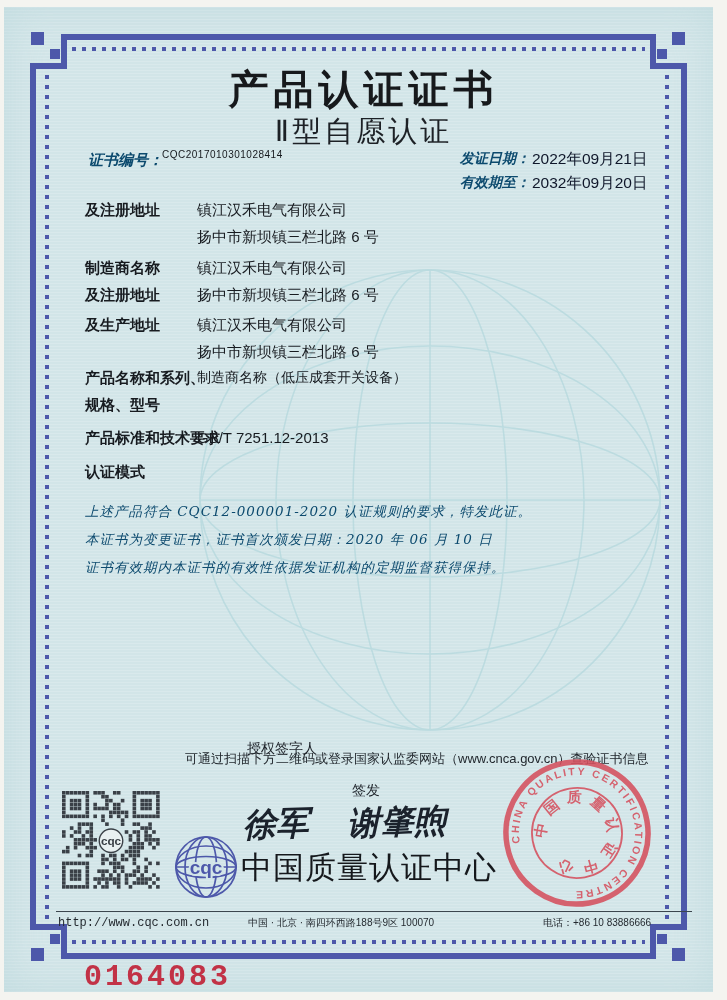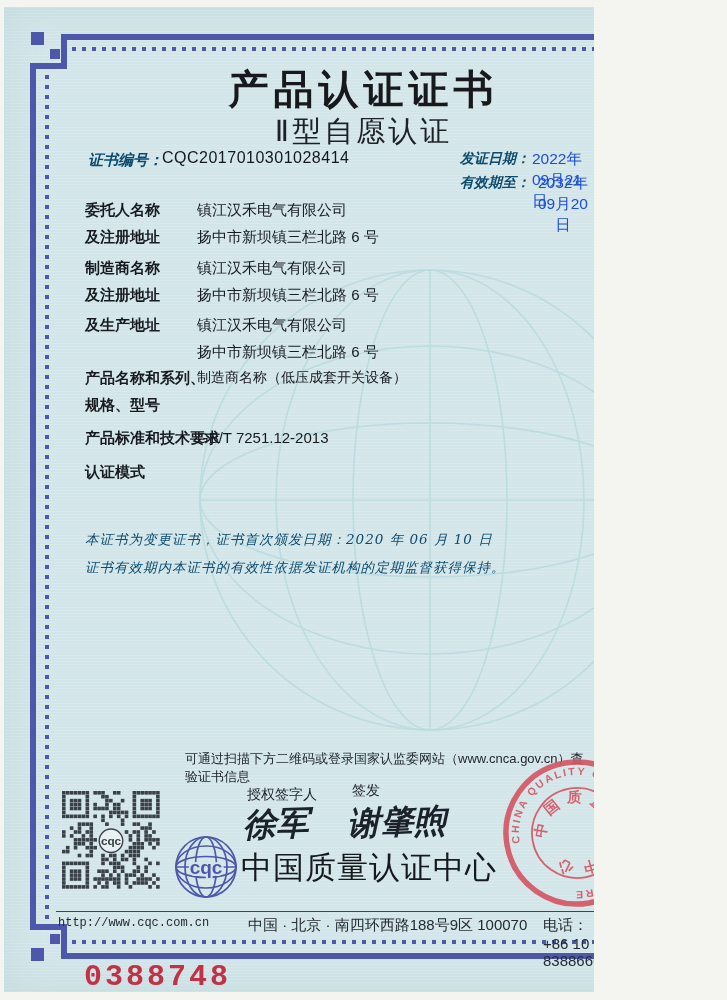--- a/index.html
+++ b/index.html
@@ -1,52 +1,52 @@
 <!DOCTYPE html>
 <html><head>
 <meta charset="utf-8">
 <style>
   html,body{margin:0;padding:0;}
   body{width:727px;height:1000px;background:#f4f4f0;font-family:"Liberation Sans",sans-serif;}
-  #page{position:relative;width:594px;height:1000px;overflow:hidden;}
+  #page{position:relative;width:727px;height:1000px;overflow:hidden;}
   .paper{
     position:absolute;left:4px;top:7px;width:709px;height:985px;
     background:
       repeating-linear-gradient(0deg, rgba(255,255,255,.16) 0 1px, rgba(0,0,0,0) 1px 3px),
       #d2e5e8;
     box-shadow:inset 0 0 40px rgba(160,200,205,.35);
   }
   svg.deco{position:absolute;left:0;top:0;pointer-events:none;}
   .abs{position:absolute;}
   .title{left:0;top:62px;width:727px;text-align:center;font-size:40px;font-weight:bold;color:#17191c;letter-spacing:5px;}
   .subtitle{left:0;top:112px;width:727px;text-align:center;font-size:29px;color:#1d2126;letter-spacing:3px;font-family:"Liberation Serif",serif;}
   .kai{font-family:"DejaVu Serif",serif;font-style:italic;color:#0c4a6e;}
   .certno-label{left:88px;top:151px;font-size:15px;font-weight:bold;}
-  .certno-value{left:162px;top:149px;font-size:16px;color:#14181d;letter-spacing:.5px;}
+  .certno-value{left:162px;top:149px;font-size:10px;color:#14181d;letter-spacing:.5px;}
   .date-label{font-size:14px;font-weight:bold;}
-  .date-value{font-size:15.5px;color:#1d4ed8;}
+  .date-value{font-size:15.5px;color:#0f172a;}
   .issue-label{left:460px;top:150px;} .issue-value{left:532px;top:149px;}
   .expiry-label{left:460px;top:174px;text-align:right;} .expiry-value{left:532px;top:173px;text-align:center;}
   .irow{position:absolute;left:85px;display:flex;line-height:27px;font-size:15px;color:#171b20;}
   .irow .lbl{width:112px;font-weight:bold;white-space:nowrap;}
   .irow .val{padding-left:0;white-space:nowrap;}
   .irow .l2{display:block;}
   .r1{top:196px}.r2{top:254px}.r3{top:311px}.r4{top:364px}.r5{top:424px}.r6{top:458px}
   .r4 .val .l2{font-size:14px;}
   .r6 .val{font-size:14px;}
   .stmt{left:85px;font-size:13.5px;letter-spacing:1px;}
   .s1{top:503px}.s2{top:531px}.s3{top:559px}
   .verify-note{left:185px;top:750px;font-size:13px;color:#22282e;}
   .sign-label{font-size:14px;color:#1c2128;}
-  .auth-label{left:247px;top:786px;} .issuer-label{left:352px;top:782px;}
+  .auth-label{left:247px;top:740px;} .issuer-label{left:352px;top:782px;}
   .signature{font-family:"DejaVu Serif",serif;font-style:italic;font-weight:bold;color:#1b222c;font-size:33px;transform:rotate(-2deg);}
   .sig1{left:243px;top:802px;} .sig2{left:347px;top:800px;}
   .org-name{left:241px;top:847px;font-size:31px;color:#15181c;letter-spacing:1px;font-weight:500;}
   .footer-rule{left:56px;top:911px;width:636px;border-top:1.5px solid #3c464e;}
-  .footer-text{top:916px;font-size:15px;color:#242a30;}
+  .footer-text{top:916px;font-size:10px;color:#242a30;}
   .f-web{left:58px;font-family:"Liberation Mono",monospace;font-size:12px;}
   .f-addr{left:248px;}
   .f-phone{left:527px;margin-left:16px;}
   .serial{top:962px;color:#c03a4a;}
   .serial-prefix{left:36px;top:1000px;font-size:17px;font-family:"Liberation Serif",serif;color:#0f766e;}
   .serial-number{left:84px;top:960px;font-size:30px;font-weight:bold;font-family:"Liberation Mono",monospace;letter-spacing:3px;color:#c23246;}
 </style>
 </head>
 <body>
 
@@ -92,21 +92,20 @@
 
   <div class="abs kai certno-label">证书编号：</div>
   <div class="abs certno-value">CQC2017010301028414</div>
   <div class="abs kai date-label issue-label">发证日期：</div>
   <div class="abs date-value issue-value">2022年09月21日</div>
   <div class="abs kai date-label expiry-label">有效期至：</div>
   <div class="abs date-value expiry-value">2032年09月20日</div>
 
   <div class="irow r1">
     <div class="lbl">
-        <span class="l2">委托人名称</span>
         <span class="l2">及注册地址</span>
       </div>
     <div class="val">
         <span class="l2">镇江汉禾电气有限公司</span>
         <span class="l2">扬中市新坝镇三栏北路 6 号</span>
       </div>
   </div>
   <div class="irow r2">
     <div class="lbl">
         <span class="l2">制造商名称</span>
@@ -142,20 +141,21 @@
     <div class="val">
         <span class="l2">GB/T 7251.12-2013</span>
       </div>
   </div>
   <div class="irow r6">
     <div class="lbl">
         <span class="l2">认证模式</span>
       </div>
   </div>
 
+  <div class="abs kai stmt s1">上述产品符合 CQC12-000001-2020 认证规则的要求，特发此证。</div>
   <div class="abs kai stmt s2">本证书为变更证书，证书首次颁发日期：2020 年 06 月 10 日</div>
   <div class="abs verify-note">可通过扫描下方二维码或登录国家认监委网站（www.cnca.gov.cn）查验证书信息</div>
 
   <div class="abs kai stmt s3">证书有效期内本证书的有效性依据发证机构的定期监督获得保持。</div>
 
   <svg class="abs" style="left:62px;top:791px;" width="98" height="98" viewBox="0 0 25 25">
     <rect x="0" y="0" width="25" height="25" fill="none"></rect>
     <g id="qr-modules" fill="#3a4047">
         <rect x="0" y="0" width="0.92" height="0.92"></rect>
         <rect x="1" y="0" width="0.92" height="0.92"></rect>
@@ -473,15 +473,15 @@
       <textPath href="#cnCircle">中国质量认证中心</textPath>
     </text>
   </svg>
 
   <div class="abs footer-rule"></div>
   <div class="abs footer-text f-web">http://www.cqc.com.cn</div>
   <div class="abs footer-text f-addr">中国 · 北京 · 南四环西路188号9区  100070</div>
   <div class="abs footer-text f-phone">电话：+86 10 83886666</div>
 
   <div class="abs serial serial-prefix">C(2)</div>
-  <div class="abs serial serial-number">0388748</div>
+  <div class="abs serial serial-number">0164083</div>
 
 </div>
 
 </body></html>

